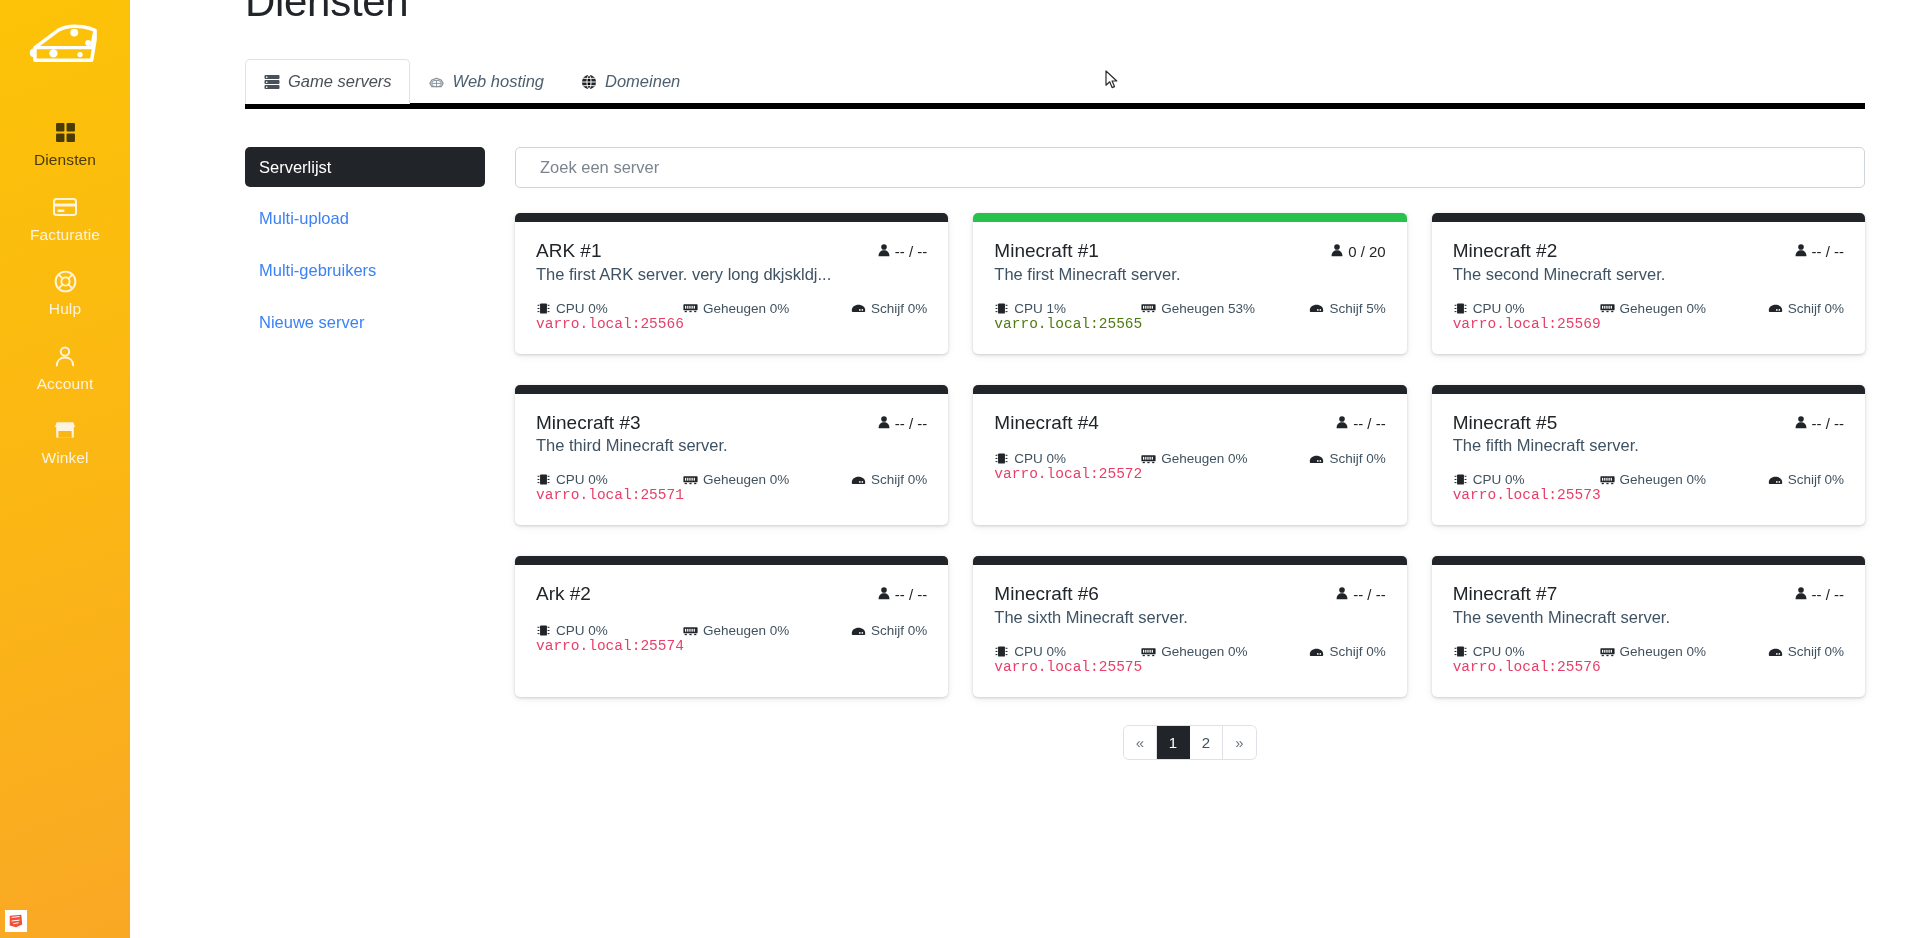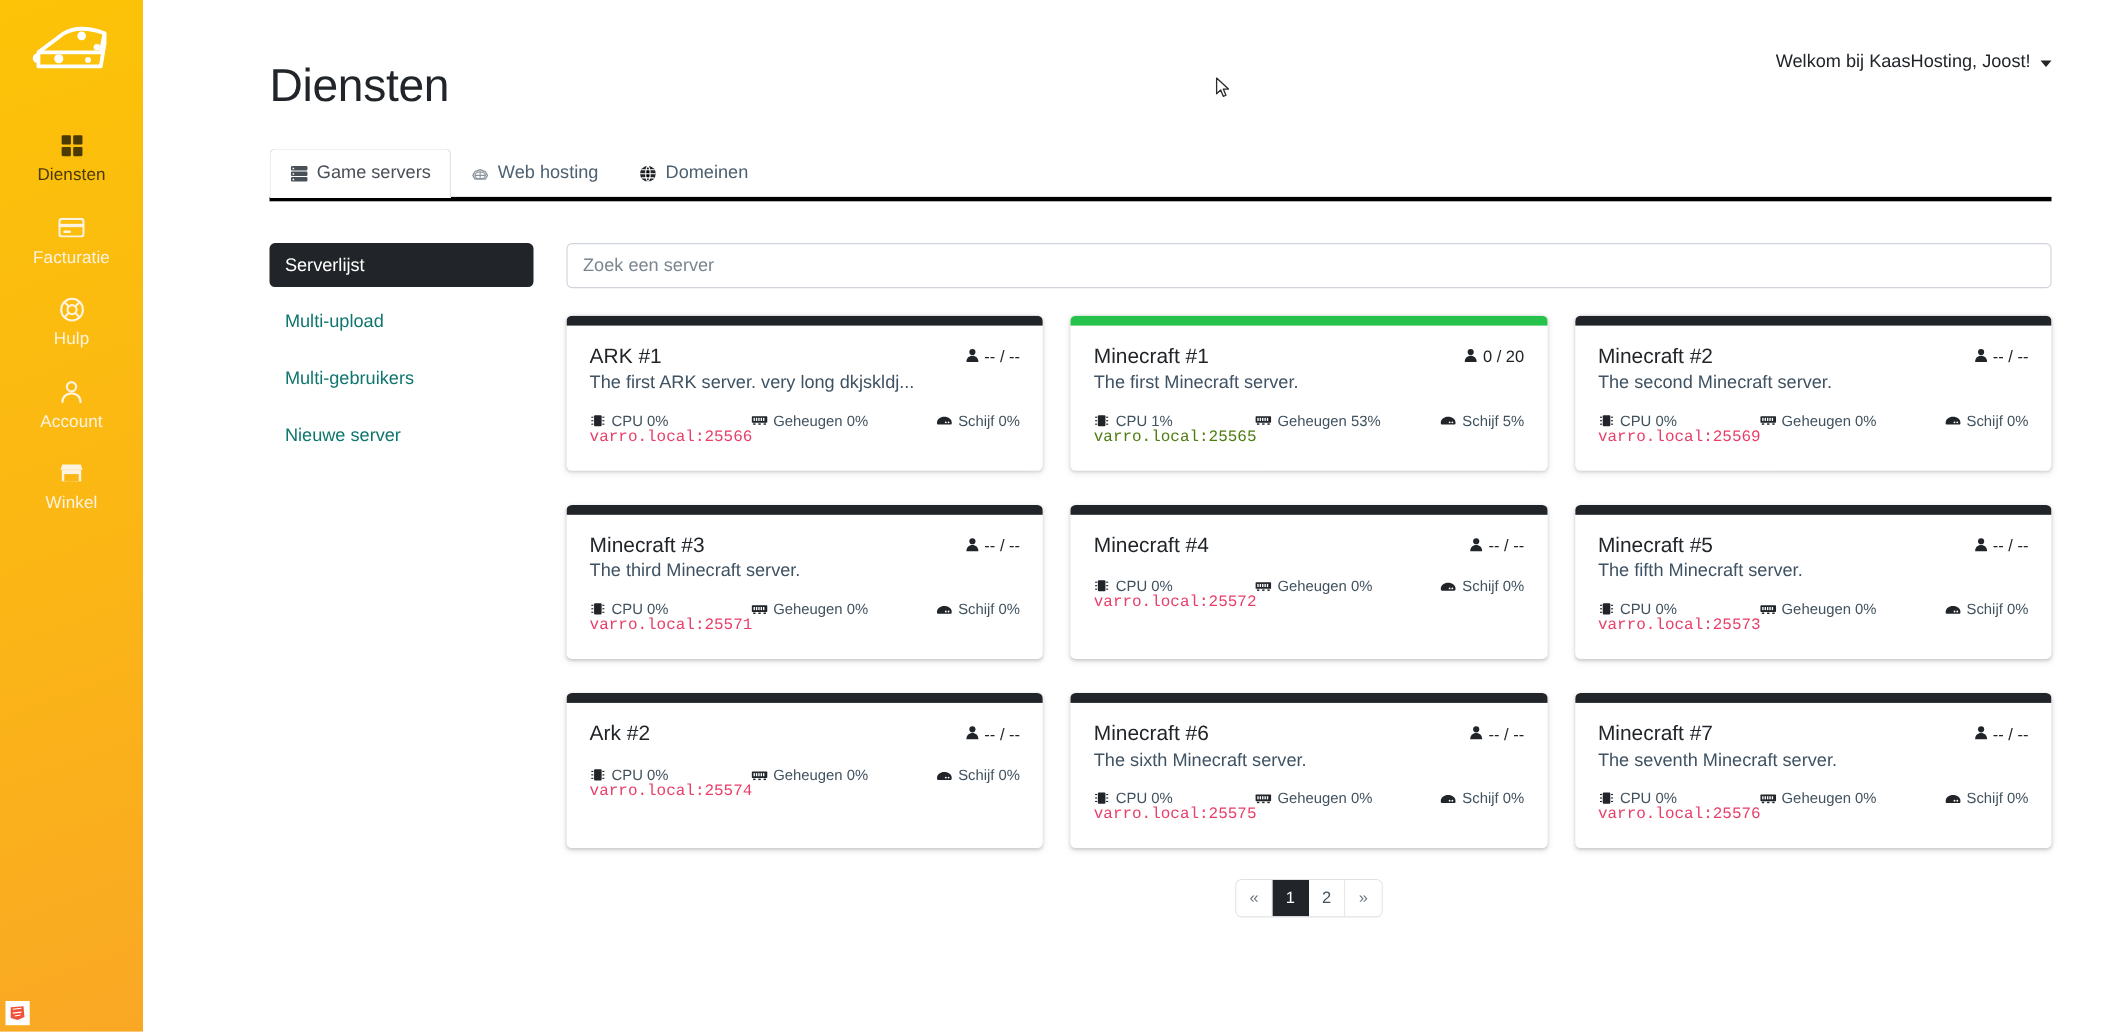--- a/index.html
+++ b/index.html
@@ -108,22 +108,23 @@
     color: #212529;
     letter-spacing: -.3px;
     margin-top: -22px;
     margin-bottom: 33px;
   }
 
   
   .tabs {
     display: flex;
     align-items: flex-end;
-    border-bottom: 4px solid #000000;
+    border-bottom: 6px solid #000000;
     margin-bottom: 0;
+    font-style: italic;
   }
   .tab {
     display: flex;
     align-items: center;
     gap: 8px;
     font-size: 16.5px;
     color: #4d6070;
     padding: 12px 17px 11px;
     border: 1px solid transparent;
     border-radius: 5px 5px 0 0;
@@ -143,37 +144,37 @@
   .content {
     display: flex;
     gap: 30px;
     padding-top: 38px;
   }
 
   .subnav { width: 240px; flex: 0 0 240px; }
   .subnav-item {
     display: block;
     font-size: 16.5px;
-    color: #0f766e;
+    color: #3b82f6;
     padding: 10px 14px;
     border-radius: 5px;
     margin-bottom: 11px;
     cursor: pointer;
     line-height: 1.25;
   }
   .subnav-item.active { background: #212529; color: #fff; }
 
   .panel { flex: 1 1 auto; min-width: 0; }
 
   .search-input {
     width: 100%;
     height: 41px;
     border: 1px solid #ced4da;
     border-radius: 5px;
-    padding: 0 14px;
+    padding: 0 24px;
     font-size: 16.5px;
     color: #495057;
     font-family: "Liberation Sans", sans-serif;
     outline: none;
     background: #fff;
   }
   .search-input::placeholder { color: #7b858e; }
 
   .cards-grid {
     display: grid;
@@ -359,26 +360,20 @@
     <div class="corner-badge">
       <svg viewBox="0 0 18 18" width="16" height="16" aria-hidden="true">
         <path d="M2 3 L15 2 L16 13 L9 16 L2 14 Z" fill="#f0503a"></path>
         <path d="M4 5 L13 4 M4 9 L13 8 M6 12 L12 11" stroke="#ffffff" stroke-width="1.1"></path>
       </svg>
     </div>
   </nav>
 
   <div class="main">
 
-    <div class="topbar">
-      <div class="welcome">
-        <span>Welkom bij KaasHosting, Joost!</span>
-        <span class="caret"></span>
-      </div>
-    </div>
 
     <h1 class="page-title">Diensten</h1>
 
     <div class="tabs">
       <div class="tab active">
         <span class="tab-icon">
           <svg viewBox="0 0 16 16" width="16" height="16" aria-hidden="true">
             <rect x="0.5" y="1" width="15" height="4" rx="1" fill="#495057"></rect>
             <rect x="0.5" y="6" width="15" height="4" rx="1" fill="#495057"></rect>
             <rect x="0.5" y="11" width="15" height="4" rx="1" fill="#495057"></rect>

